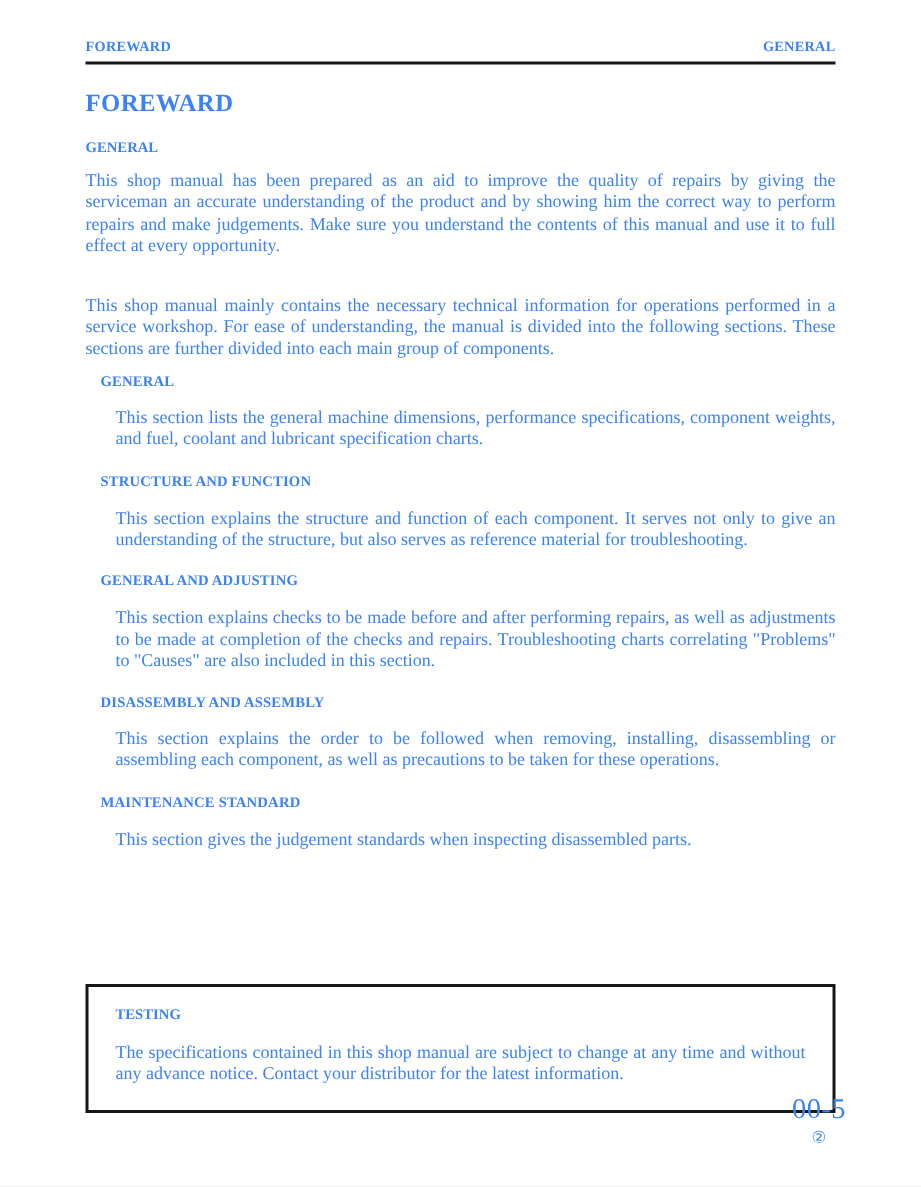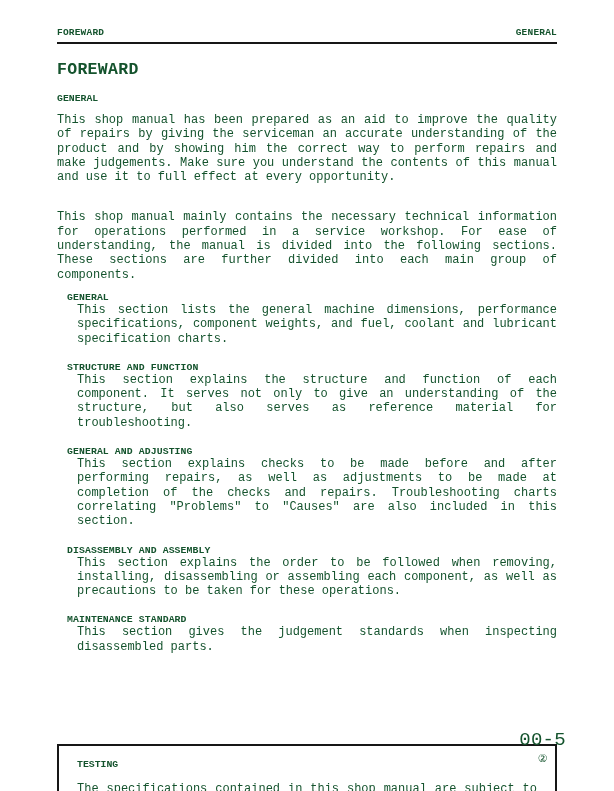--- a/index.html
+++ b/index.html
@@ -2,22 +2,22 @@
 <html><head>
 <meta charset="utf-8">
 <style>
   * { margin: 0; padding: 0; box-sizing: border-box; }
   html, body { background: #e8e8e8; }
   .page {
     width: 614px;
     height: 791px;
     margin: 0 auto;
     background: #ffffff;
-    color: #14532d;
-    font-family: Liberation Mono, monospace;
+    color: #3b82f6;
+    font-family: Liberation Serif, serif;
     overflow: hidden;
     position: relative;
   }
   .content {
     padding: 27px 57px 0 57px;
   }
   .running-header {
     display: flex;
     justify-content: space-between;
     align-items: flex-end;
@@ -47,20 +47,21 @@
   .intro-p2 { margin-top: 26px; }
   .sub { margin-top: 16px; }
   .sub.first { margin-top: 10px; }
   .sub h3 {
     margin-left: 10px;
     font-size: 9.8px;
     font-weight: bold;
     letter-spacing: 0.1px;
   }
   .sub p {
+    margin-top: 11px;
     margin-left: 20px;
   }
   .notice-box {
     margin-top: 90px;
     border: 2px solid #161616;
     padding: 13px 18px 17px 18px;
   }
   .notice-box h3 {
     font-size: 9.8px;
     font-weight: bold;

